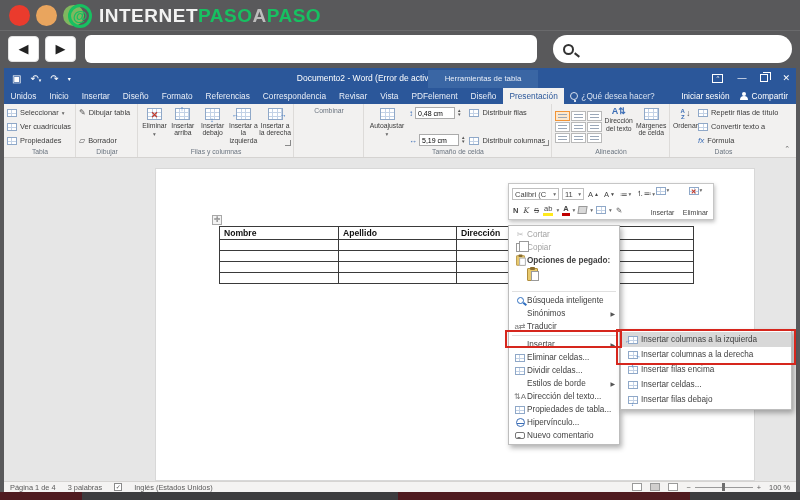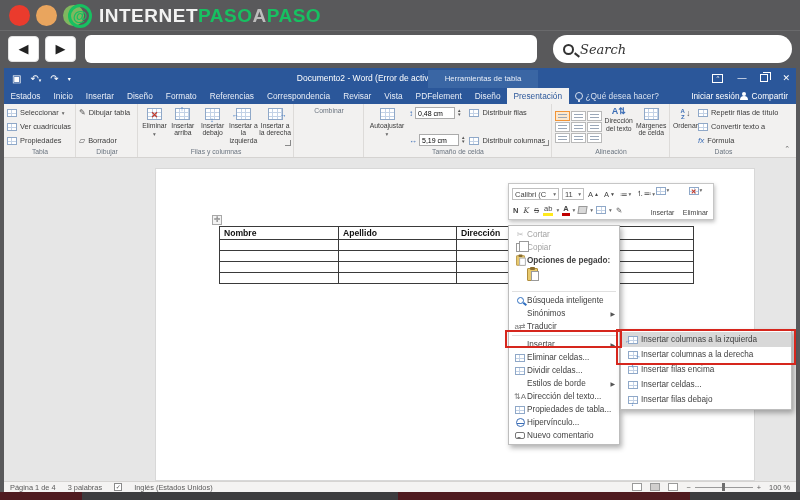--- a/index.html
+++ b/index.html
@@ -41,21 +41,21 @@
   .ribbon-opts { width:11px; height:9px; border:1px solid #fff; font-size:6px; line-height:7px; text-align:center; }
   .restore { width:8px; height:8px; border:1px solid #fff; position:relative; }
   .restore::after { content:""; position:absolute; left:2px; top:-3px; width:7px; height:7px; border:1px solid #fff; border-bottom:none; border-left:none; }
 
   .wtabs { position:absolute; left:0; top:20px; width:792px; height:16px; background:#2b579a; display:flex; align-items:stretch; font-size:8.3px; color:#e9eef7; }
   .wtab { padding:0 6.5px; line-height:16px; white-space:nowrap; }
   .wtab.active { background:#f2f1f0; color:#2b579a; }
   .wtab-help { display:flex; align-items:center; gap:3px; padding:0 6px; color:#d7e0ef; }
   .bulb { width:8px; height:8px; border:1px solid #d7e0ef; border-radius:50%; position:relative; }
   .bulb::after { content:""; position:absolute; left:2.5px; top:7px; width:2px; height:2px; background:#d7e0ef; }
-  .wtabs-right { margin-left:auto; display:flex; align-items:center; padding-right:8px; color:#fff;justify-content:flex-end; }
+  .wtabs-right { margin-left:auto; display:flex; align-items:center; gap:10px; padding-right:8px; color:#fff;justify-content:flex-end; }
   .person { width:9px; height:9px; position:relative; }
   .person::before { content:""; position:absolute; left:2.5px; top:0; width:4px; height:4px; border-radius:50%; background:#fff; }
   .person::after { content:""; position:absolute; left:0.5px; top:4.5px; width:8px; height:4px; border-radius:4px 4px 0 0; background:#fff; }
 
   
   .ribbon { position:absolute; left:0; top:36px; width:792px; height:54px; background:#f2f1f0; border-bottom:1px solid #d5d3d1; display:flex; }
   .rgroup { position:relative; border-right:1px solid #dddbd9; display:flex; flex-direction:column; padding:2px 2px 0 3px; }
   .rgroup-label { height:10px; font-size:6.8px; color:#6b7580; text-align:center; line-height:10px; white-space:nowrap; }
   .rgroup-body { flex:1; display:flex; }
   .rrows { display:flex; flex-direction:column; justify-content:space-between; padding:1px 0; }
@@ -171,21 +171,20 @@
         <span class="brand-logo">@</span>
         <span class="brand-text"><span class="bw">INTERNET</span><span class="bg1">PASO</span><span class="ba">A</span><span class="bg2">PASO</span></span>
       </div>
     </div>
     <div class="navbar-row">
       <div class="nav-btn back">◀</div>
       <div class="nav-btn fwd">▶</div>
       <input class="url-bar" style="">
       <div class="search-pill">
         <span class="mag"></span>
-        <input class="search-input" placeholder="Search" style="">
       </div>
     </div>
   </div>
 
   <div class="word">
 
     <div class="wtitle">
       <div class="qat">
         <span class="g">▣</span>
         <span class="g">↶<span style="font-size:5px">▾</span></span>
@@ -196,21 +195,21 @@
       <div class="ctx-header">Herramientas de tabla</div>
       <div class="win-ctrls">
         <span class="ribbon-opts">^</span>
         <span>—</span>
         <span class="restore"></span>
         <span>✕</span>
       </div>
     </div>
 
     <div class="wtabs">
-      <span class="wtab">Estados</span>
+      <span class="wtab">Unidos</span>
       <span class="wtab">Inicio</span>
       <span class="wtab">Insertar</span>
       <span class="wtab">Diseño</span>
       <span class="wtab">Formato</span>
       <span class="wtab">Referencias</span>
       <span class="wtab">Correspondencia</span>
       <span class="wtab">Revisar</span>
       <span class="wtab">Vista</span>
       <span class="wtab">PDFelement</span>
       <span class="wtab">Diseño</span>

